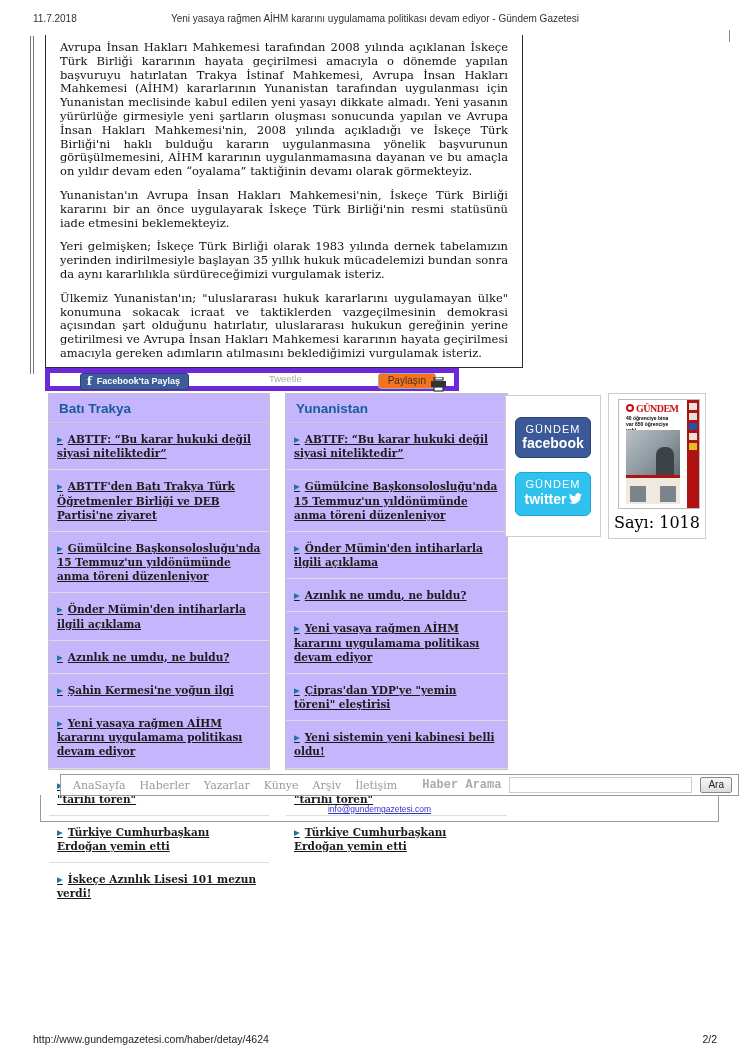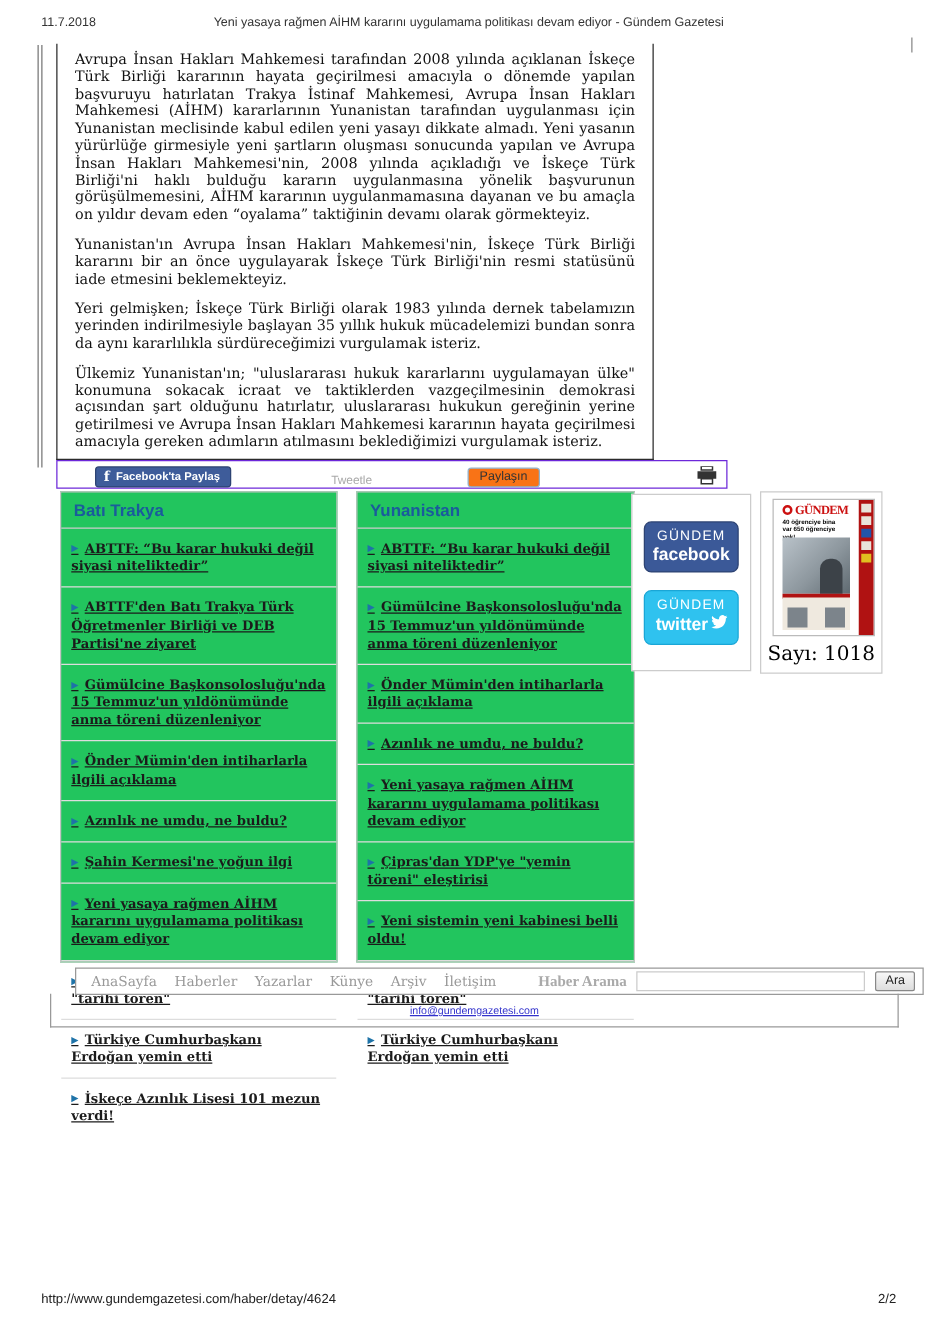--- a/index.html
+++ b/index.html
@@ -16,35 +16,35 @@
   .right-tick{position:absolute;left:729px;top:30px;height:12px;width:0;border-left:1px solid #888;}
 
   
   .article{position:absolute;left:45px;top:35px;width:478px;height:333px;box-sizing:border-box;
            border:1px solid #2b2b2b;border-top:none;padding:6px 14px 0 14px;overflow:hidden;
            font-family:"DejaVu Serif","Liberation Serif",serif;font-size:11.5px;line-height:1.2;
            color:#111;text-align:justify;}
   .article p{margin:0 0 10px 0;}
 
   
-  .share-bar{position:absolute;left:45px;top:368px;width:537px;height:23px;box-sizing:border-box;
-             border:1px solid #6d28d9;background:#fff;display:flex;align-items:flex-end;}
+  .share-bar{position:absolute;left:45px;top:368px;width:414px;height:23px;box-sizing:border-box;
+             border:5px solid #6d28d9;background:#fff;display:flex;align-items:flex-start;}
   .fb-share{margin-left:30px;background:#3e5c9a;border:1px solid #2d4373;border-radius:3px;
             color:#fff;font-size:9px;font-weight:bold;padding:2px 8px 3px 6px;display:flex;
             align-items:center;gap:5px;cursor:pointer;}
   .fb-f{font-family:"DejaVu Serif",serif;font-weight:bold;font-size:11px;line-height:9px;}
   .fb-f::before{content:"f";}
   .tweet-lbl{margin-left:80px;color:#a9a9a9;font-size:9.5px;}
   .paylasin-btn{margin-left:76px;background:#f97316;border:1px solid #8fb2d0;border-radius:3px;
                 color:#333;font-size:10px;padding:1px 9px 2px 9px;cursor:pointer;}
   .printer{position:absolute;right:7px;top:4px;cursor:pointer;}
 
   
   .col-box{position:absolute;top:393px;width:222px;height:377px;box-sizing:border-box;
-           border:1px solid #c3c3c3;background:#22c55e;}
+           border:1px solid #c3c3c3;background:#c4b5fd;}
   .col-left{left:48px;}
   .col-mid{left:285px;width:223px;}
   .col-head{padding:7px 10px 6px 10px;font-size:13.5px;font-weight:bold;color:#1a5b9c;
             border-bottom:1px solid #ccc;}
   .item{border-bottom:1px solid #ddd;padding:9px 8px 9px 8px;
         font-family:"DejaVu Serif","Liberation Serif",serif;font-weight:bold;font-size:10.5px;
         line-height:1.35;color:#1b1b1b;cursor:pointer;text-decoration:underline;}
   .item:last-child{border-bottom:none;}
   .blt::before{content:"▶";color:#1e73a8;font-size:7.5px;margin-right:5px;position:relative;top:-1px;}
 
@@ -83,21 +83,21 @@
   .cv-redbar{position:absolute;left:7px;top:75px;width:54px;height:4px;background:#b01212;}
   .sayi{position:absolute;left:0;bottom:6px;width:100%;text-align:center;
         font-family:"DejaVu Serif",serif;font-weight:normal;font-size:16px;color:#000;}
 
   
   .nav-bar{position:absolute;left:40px;top:774px;width:679px;height:22px;box-sizing:border-box;
            border:1px solid #999;background:#fff;display:flex;align-items:center;margin-left:20px;}
   .nav-link{font-family:"DejaVu Serif",serif;font-size:11px;color:#999;margin-left:14px;cursor:pointer;}
   .nav-link:first-child{margin-left:12px;}
   .search-wrap{position:absolute;right:6px;top:2px;display:flex;align-items:center;gap:8px;}
-  .search-lbl{font-family:Liberation Serif, serif;font-weight:bold;font-size:12px;color:#aaa;text-align:right;}
+  .search-lbl{font-family:Liberation Mono, monospace;font-weight:bold;font-size:12px;color:#aaa;text-align:right;}
   .search-input{width:175px;height:14px;border:1px solid #ccc;font-size:10px;padding:0 3px;}
   .ara-btn{border:1px solid #888;background:linear-gradient(#f8f8f8,#ddd);border-radius:2px;
            font-size:10px;color:#222;padding:1px 7px 2px 7px;cursor:pointer;}
   .site-footer{position:absolute;left:40px;top:795px;width:679px;height:27px;box-sizing:border-box;
                border:1px solid #999;border-top:none;text-align:center;padding-top:3px;}
   .copy{font-size:8.5px;color:#444;}
   .mail{font-size:8.5px;color:#3333cc;text-decoration:underline;cursor:pointer;display:inline-block;margin-top:1px;}
 
   .url-foot{position:absolute;left:33px;top:1033px;font-size:10.5px;color:#222;}
   .pagenum{position:absolute;right:33px;top:1033px;font-size:10.5px;color:#222;}

